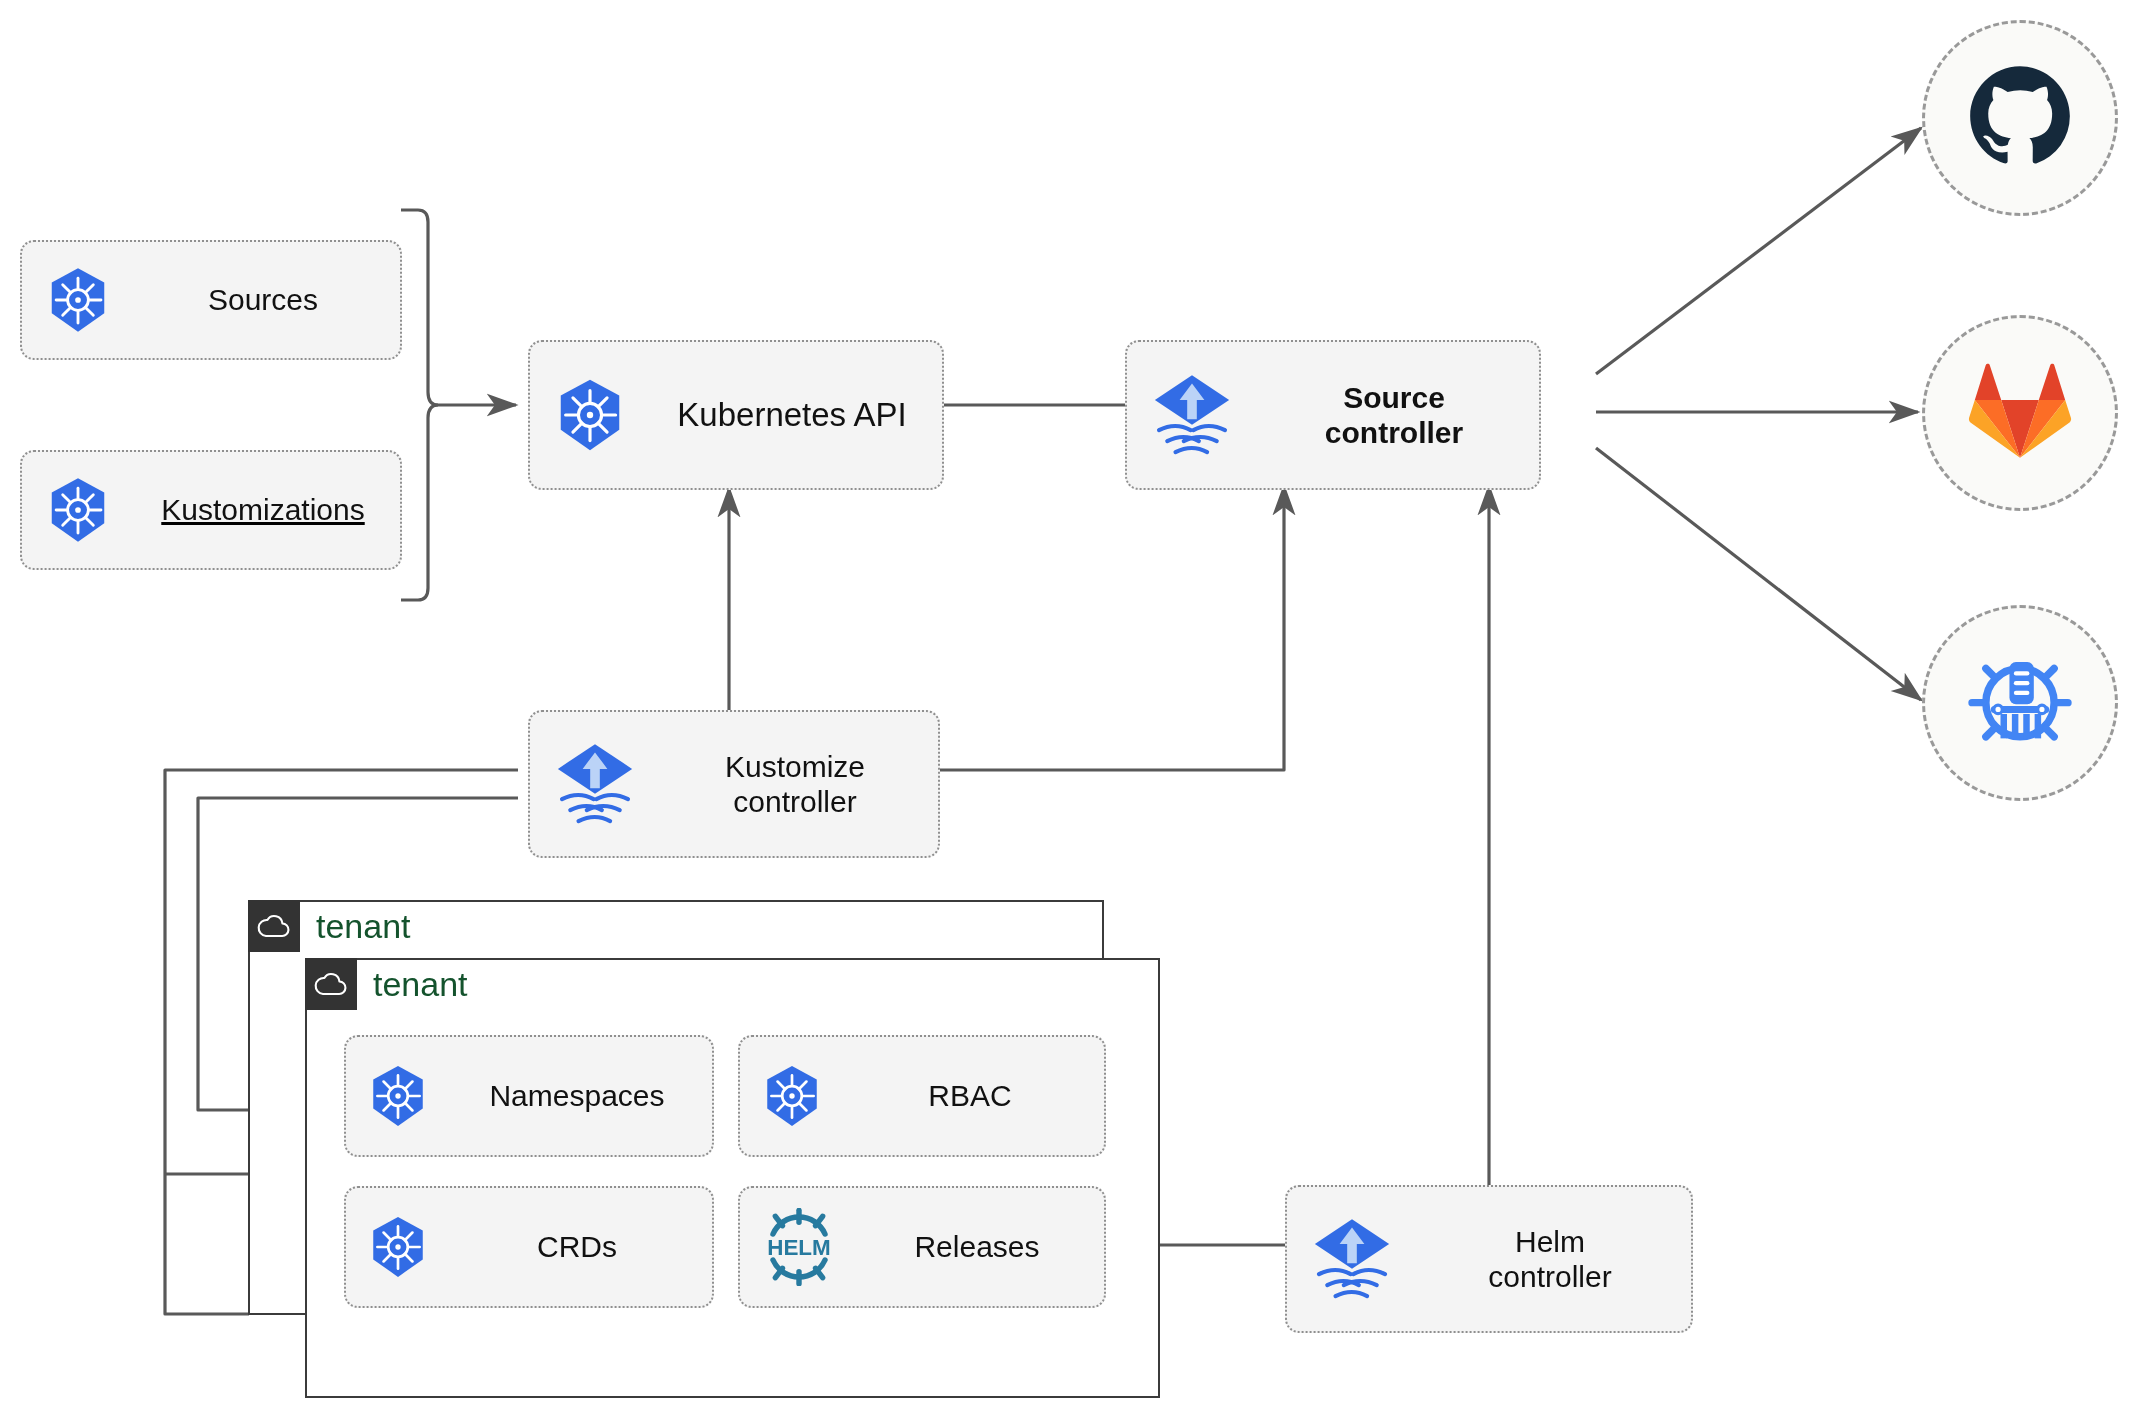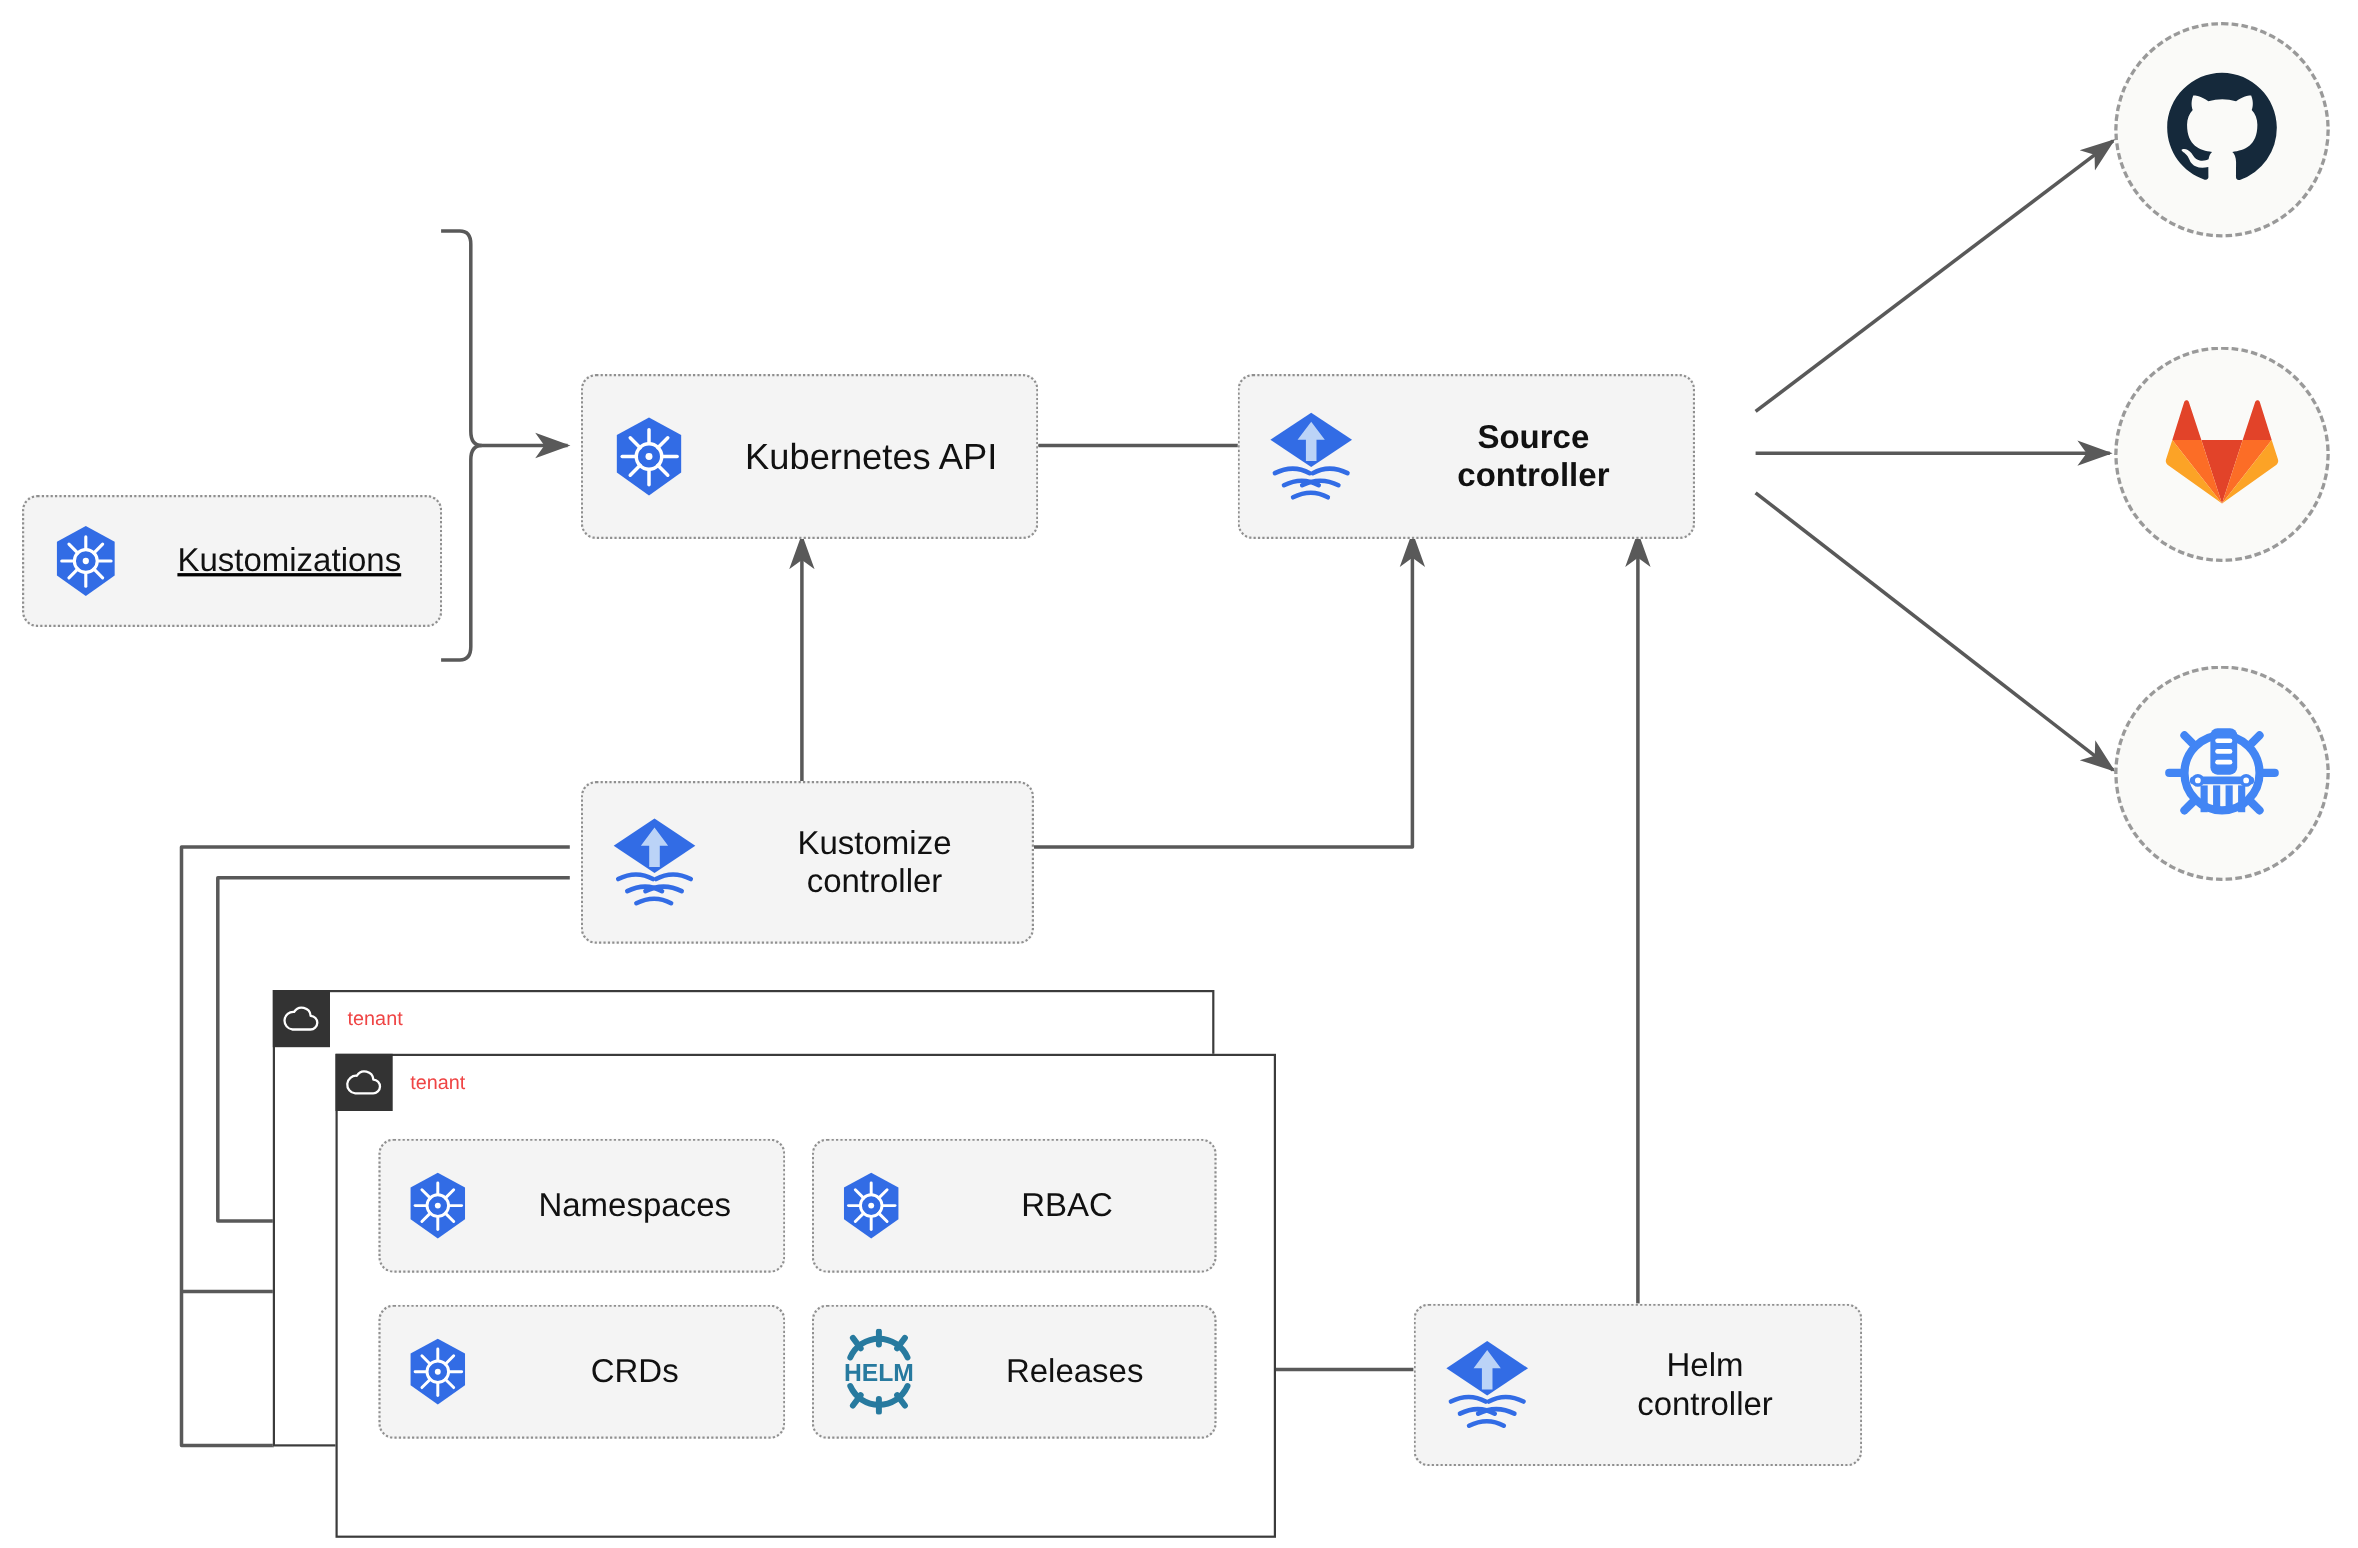--- a/index.html
+++ b/index.html
@@ -62,22 +62,22 @@
     display: flex;
     align-items: center;
   }
   .tenant > .titlebar .tchip {
     width: 52px; height: 52px;
     background: #333333;
     display: flex; align-items: center; justify-content: center;
   }
   .tenant > .titlebar .tname {
     margin-left: 16px;
-    font-size: 18px;
-    color: #ef4444;
+    font-size: 34px;
+    color: #14532d;
   }
 
   
   .provider {
     position: absolute;
     border: 3px dashed #999999;
     border-radius: 50%;
     background: #fafaf8;
     display: flex;
     align-items: center;
@@ -125,20 +125,40 @@
       <path d="M 230,1174 L 305,1174" marker-end="url(#ah)" stroke="none"></path>
 
       <path d="M 518,798 L 198,798 L 198,1110 L 300,1110" marker-end="url(#ah)"></path>
 
       <path d="M 165,1174 L 300,1174" marker-end="url(#ah)"></path>
 
       <path d="M 1285,1245 L 1104,1245" marker-end="url(#ah)"></path>
     </g>
   </svg>
 
+  <div class="node" style="left:20px; top:240px; width:382px; height:120px;">
+    <span class="ico" style="width:112px;">
+      <svg width="70" height="70" viewBox="0 0 64 64">
+        <polygon points="32,3 56,16 56,44 32,61 8,44 8,16" fill="#326CE5"></polygon>
+        <g fill="none" stroke="#ffffff" stroke-width="2.6" stroke-linecap="round">
+          <circle cx="32" cy="32" r="9.5"></circle>
+          <circle cx="32" cy="32" r="2.6" fill="#ffffff" stroke="none"></circle>
+          <line x1="32" y1="12" x2="32" y2="22"></line>
+          <line x1="32" y1="42" x2="32" y2="53"></line>
+          <line x1="12" y1="32" x2="22" y2="32"></line>
+          <line x1="42" y1="32" x2="53" y2="32"></line>
+          <line x1="18" y1="18" x2="25.4" y2="25.4"></line>
+          <line x1="38.6" y1="38.6" x2="46" y2="46"></line>
+          <line x1="46" y1="18" x2="38.6" y2="25.4"></line>
+          <line x1="25.4" y1="38.6" x2="18" y2="46"></line>
+        </g>
+      </svg>
+    </span>
+    <span class="lbl">Sources</span>
+  </div>
 
   <div class="node" style="left:20px; top:450px; width:382px; height:120px;text-decoration:underline;">
     <span class="ico" style="width:112px;">
       <svg width="70" height="70" viewBox="0 0 64 64">
         <polygon points="32,3 56,16 56,44 32,61 8,44 8,16" fill="#326CE5"></polygon>
         <g fill="none" stroke="#ffffff" stroke-width="2.6" stroke-linecap="round">
           <circle cx="32" cy="32" r="9.5"></circle>
           <circle cx="32" cy="32" r="2.6" fill="#ffffff" stroke="none"></circle>
           <line x1="32" y1="12" x2="32" y2="22"></line>
             <line x1="32" y1="42" x2="32" y2="53"></line>

